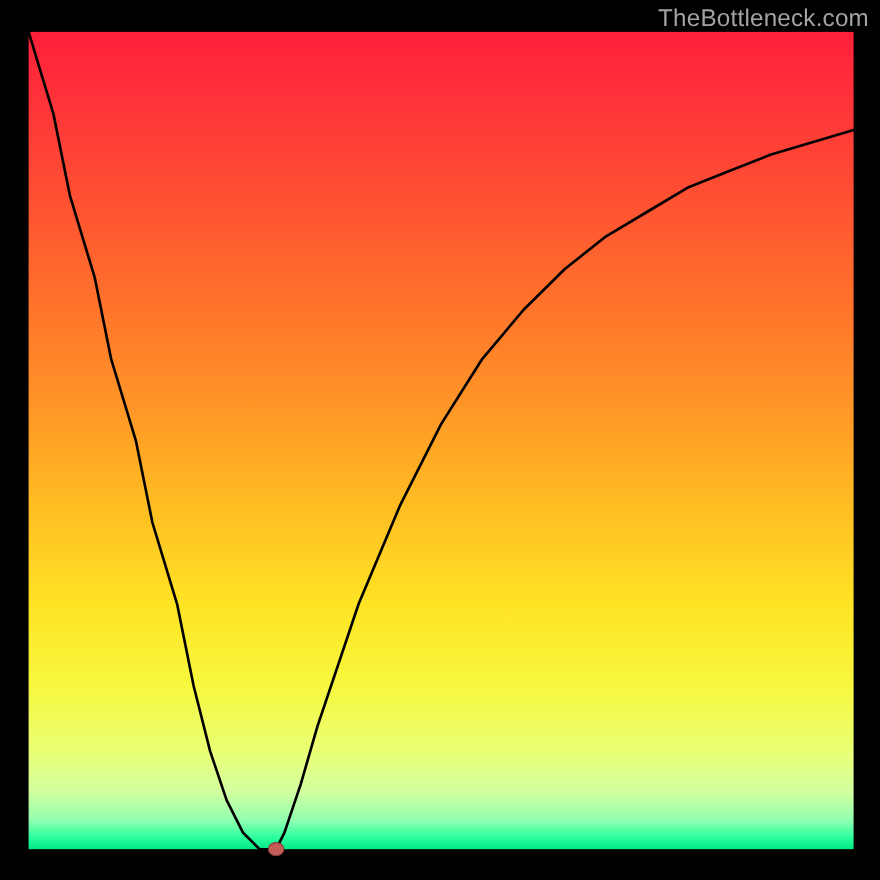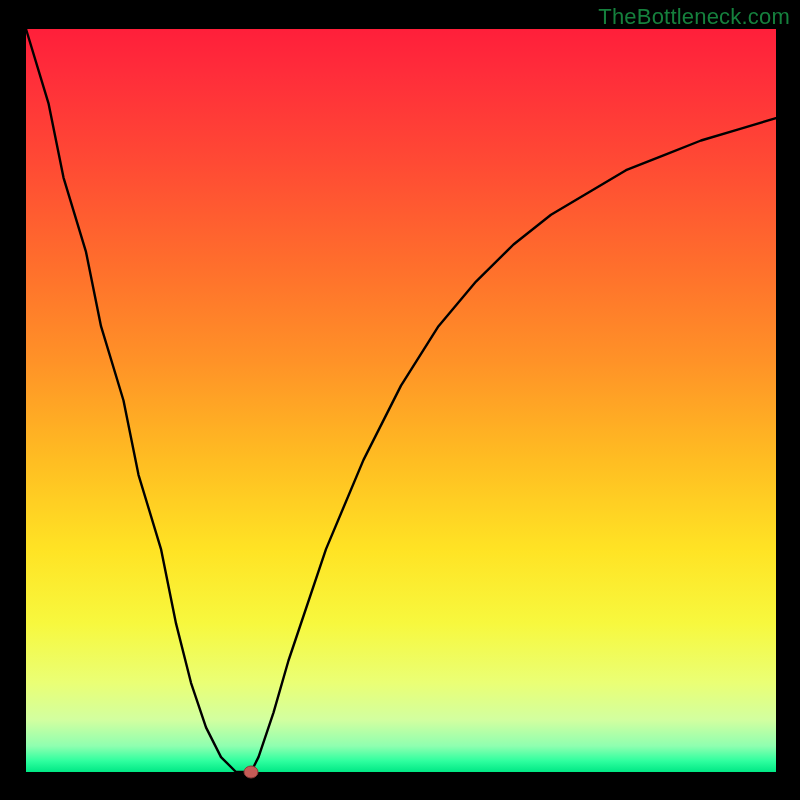--- a/index.html
+++ b/index.html
@@ -13,21 +13,21 @@
   }
   .stage {
     position: relative;
     width: 800px;
     height: 800px;
   }
   .watermark {
     position: absolute;
     top: 4px;
     right: 10px;
-    color: #15803d;
+    color: #a3a3a3;
     font-size: 22px;
     font-weight: 500;
     letter-spacing: 0.2px;
     z-index: 5;
   }
   svg.chart-svg {
     position: absolute;
     left: 0;
     top: 0;
   }

